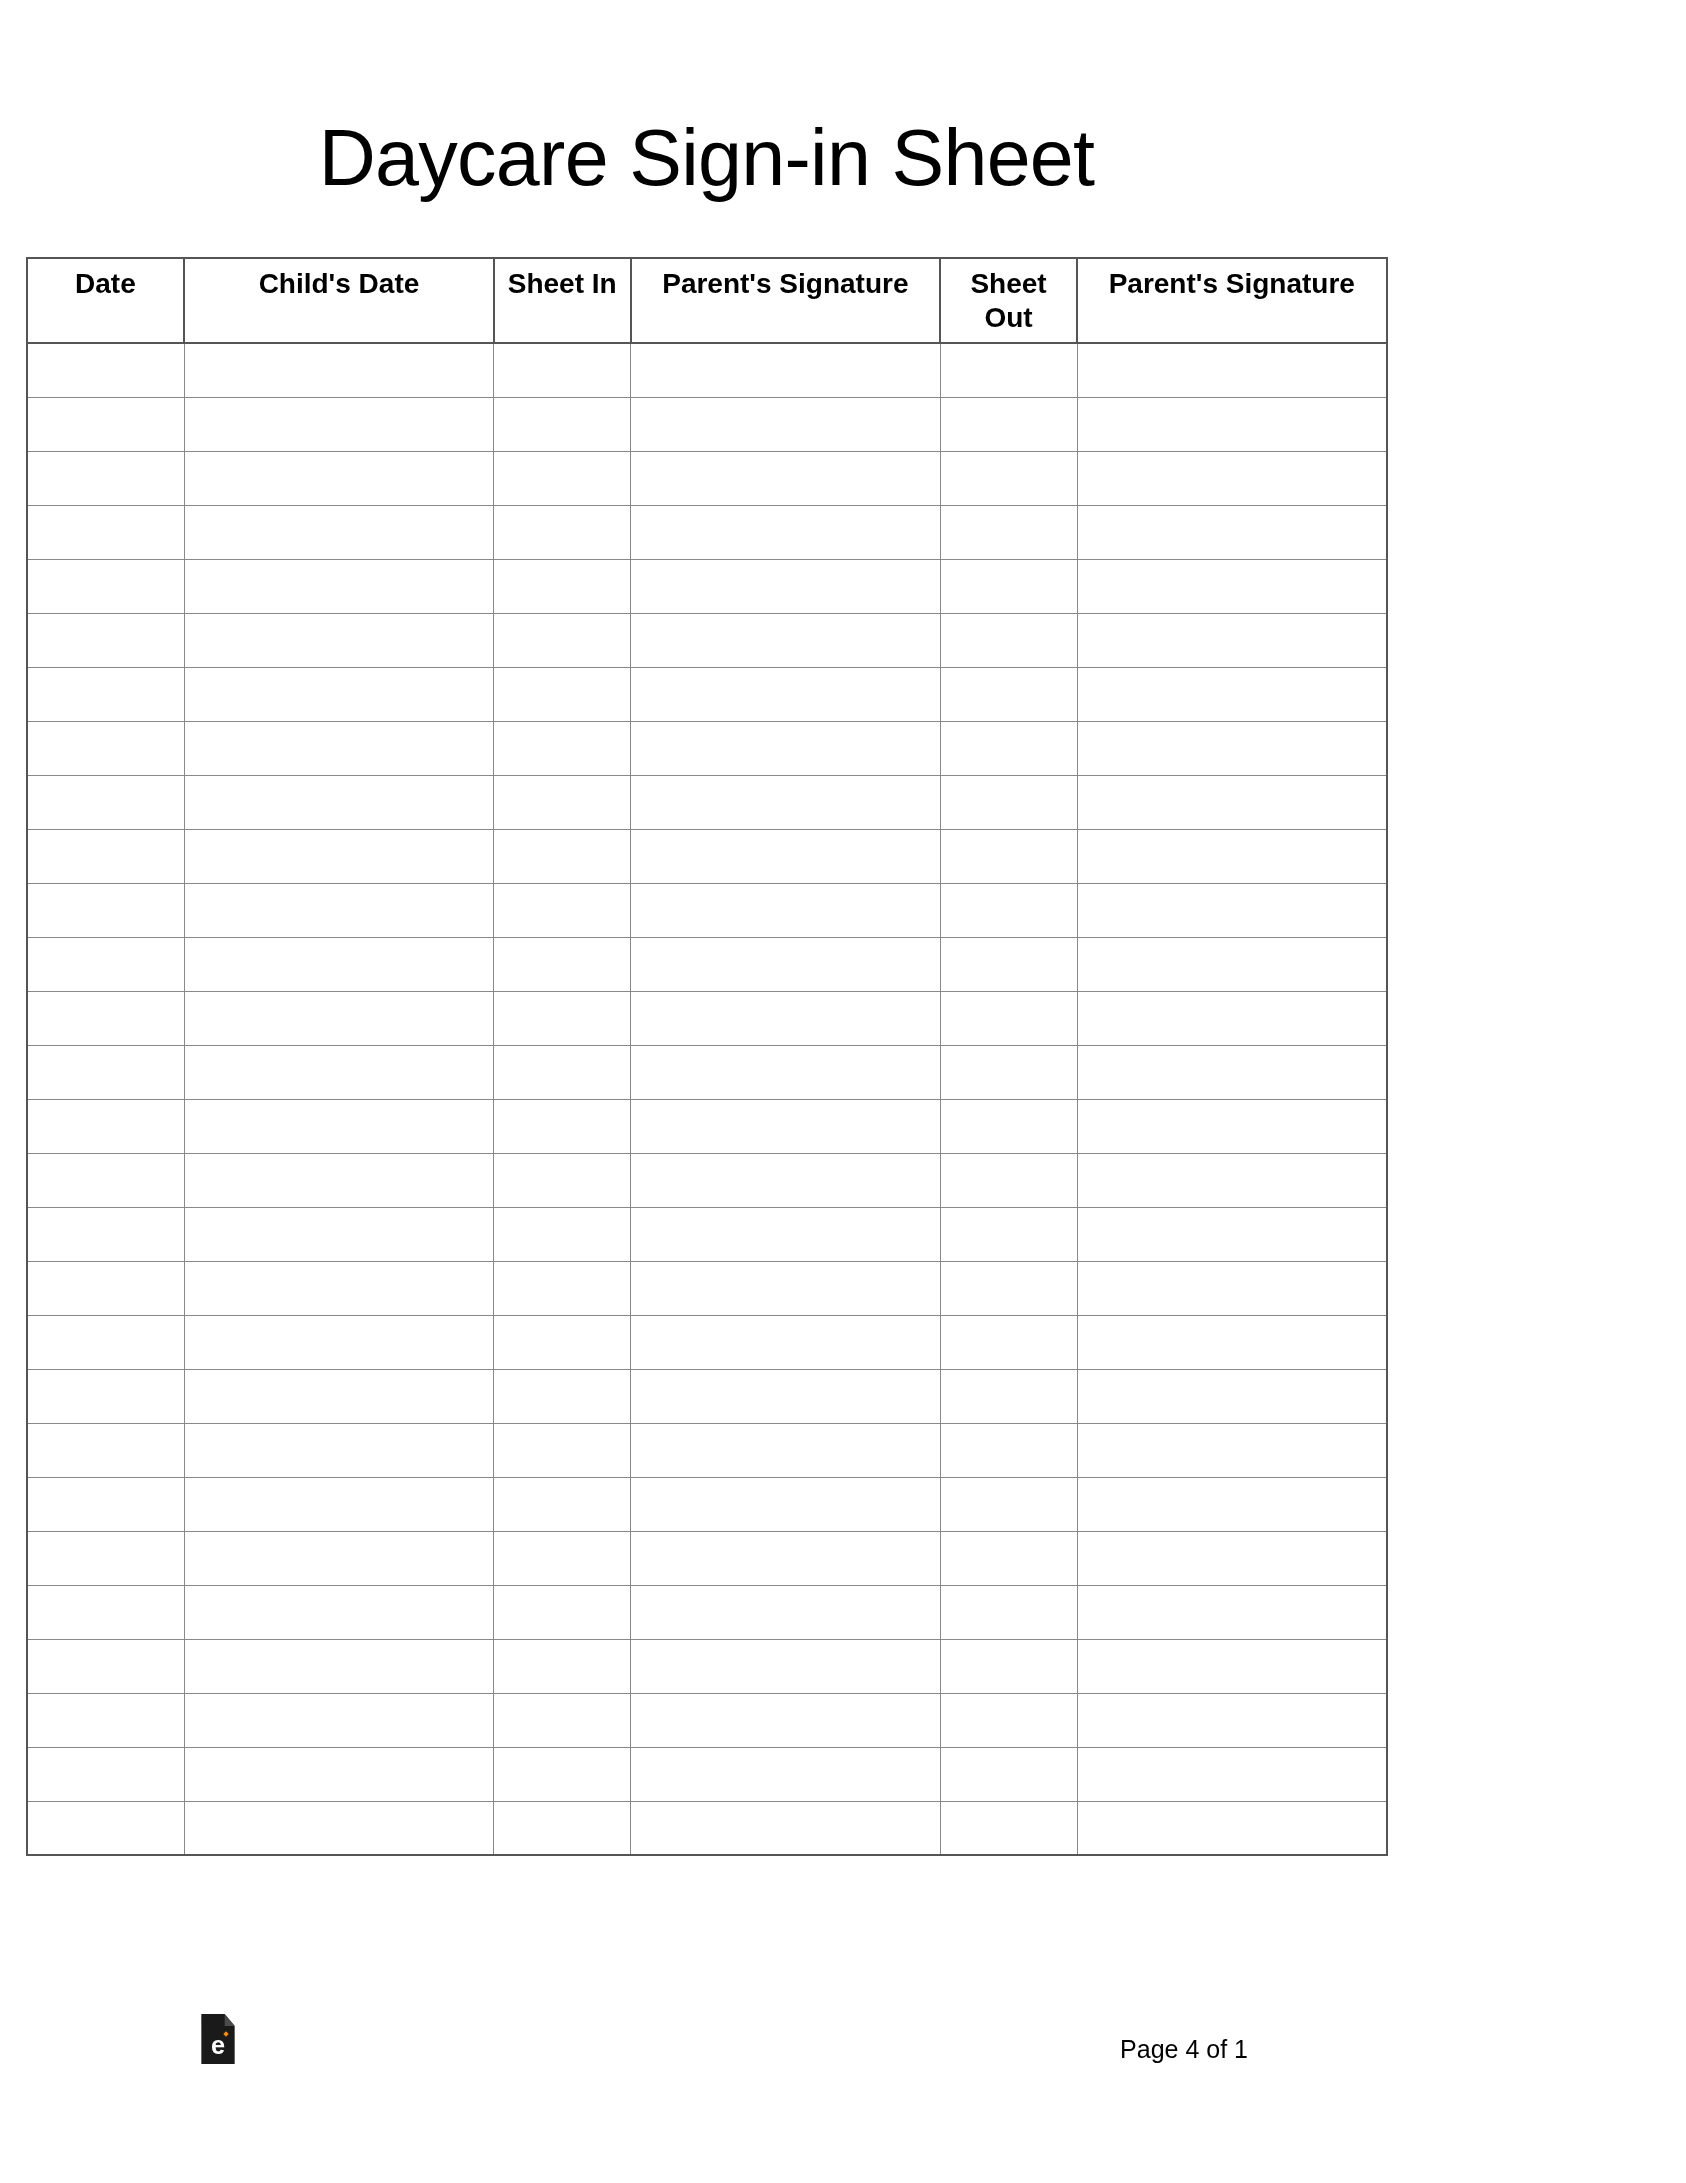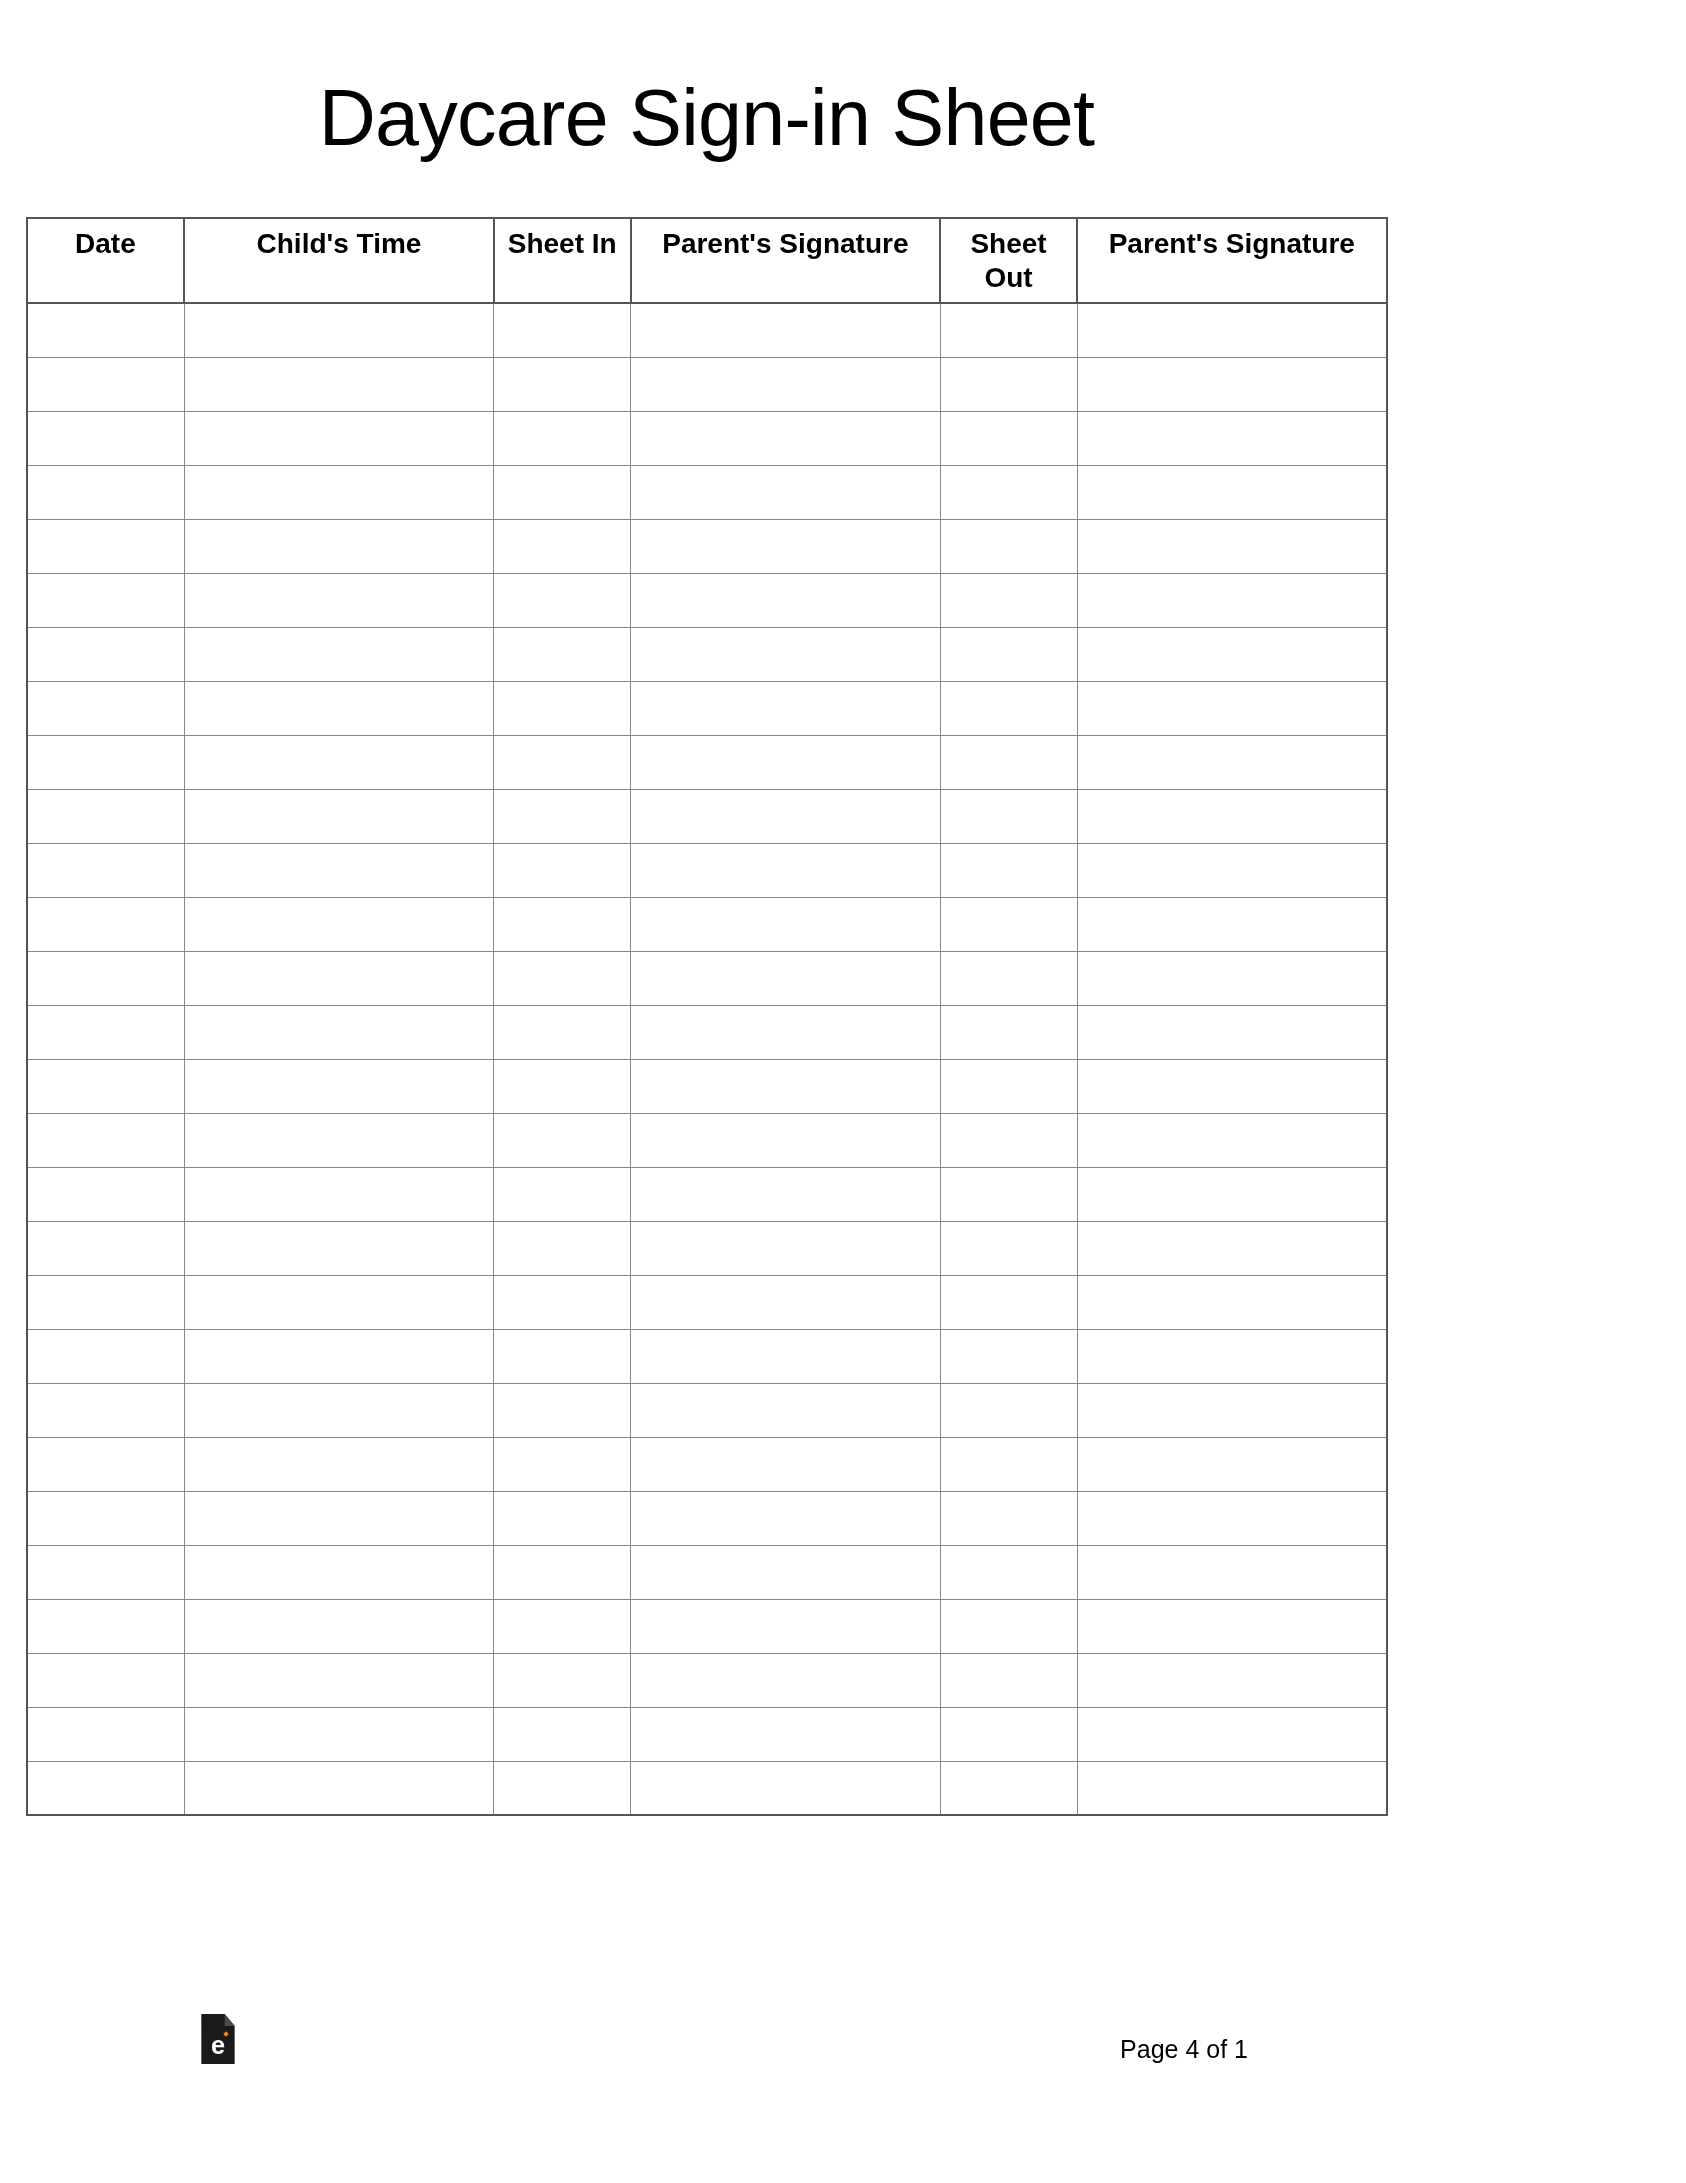--- a/index.html
+++ b/index.html
@@ -9,21 +9,21 @@
     background: #ffffff;
     font-family: Arial, Helvetica, sans-serif;
     width: 1687px;
     height: 2183px;
     position: relative;
   }
   .page {
     width: 1413px;
     height: 2183px;
     position: relative;
-    padding-top: 72px;
+    padding-top: 112px;
   }
   .title {
     text-align: center;
     font-size: 79px;
     font-weight: normal;
     color: #000;
     margin-bottom: 53px;
     letter-spacing: -0.7px;
   }
   .table-wrap {
@@ -88,21 +88,21 @@
         <col class="col-date">
         <col class="col-child">
         <col class="col-timein">
         <col class="col-sig1">
         <col class="col-timeout">
         <col class="col-sig2">
       </colgroup>
       <thead>
         <tr>
           <th>Date</th>
-          <th>Child's Time</th>
+          <th>Child's Date</th>
           <th>Sheet In</th>
           <th>Parent's Signature</th>
           <th>Sheet Out</th>
           <th>Parent's Signature</th>
         </tr>
       </thead>
       <tbody id="table-body">
           <tr>
             <td></td>
             <td></td>

